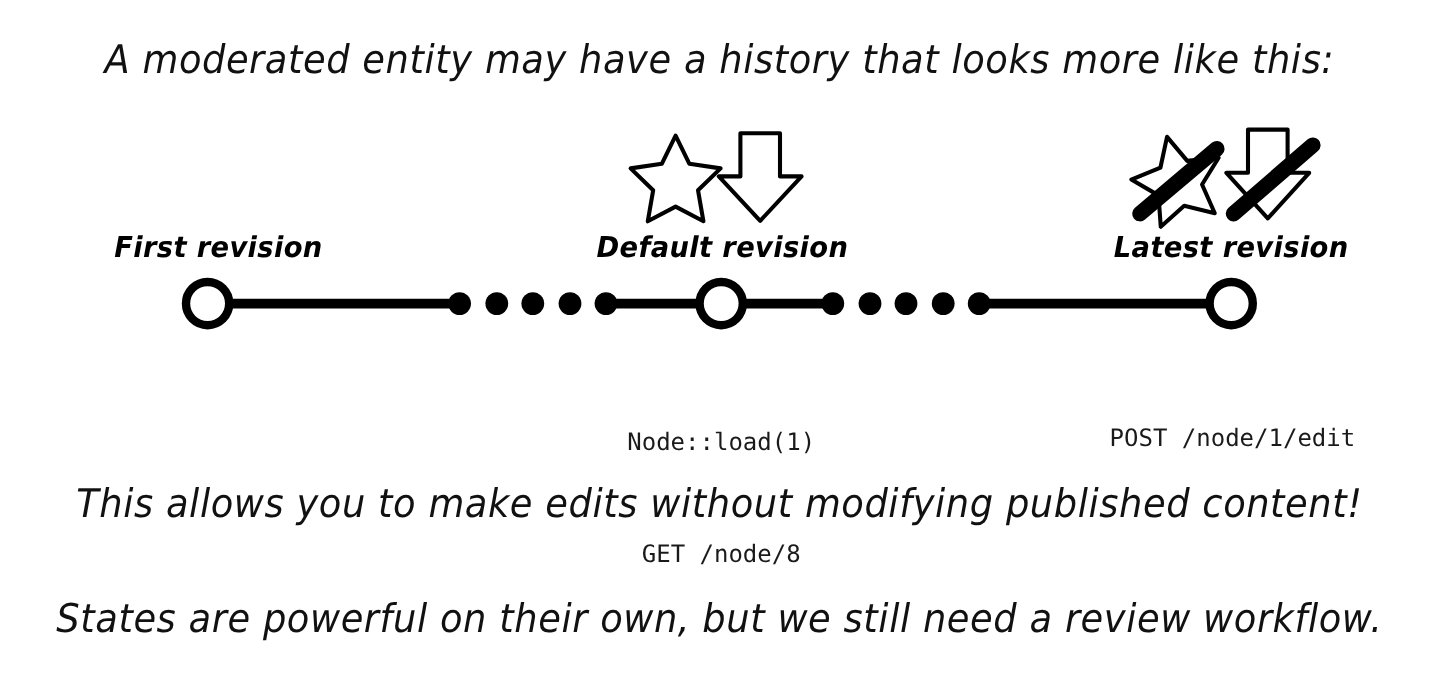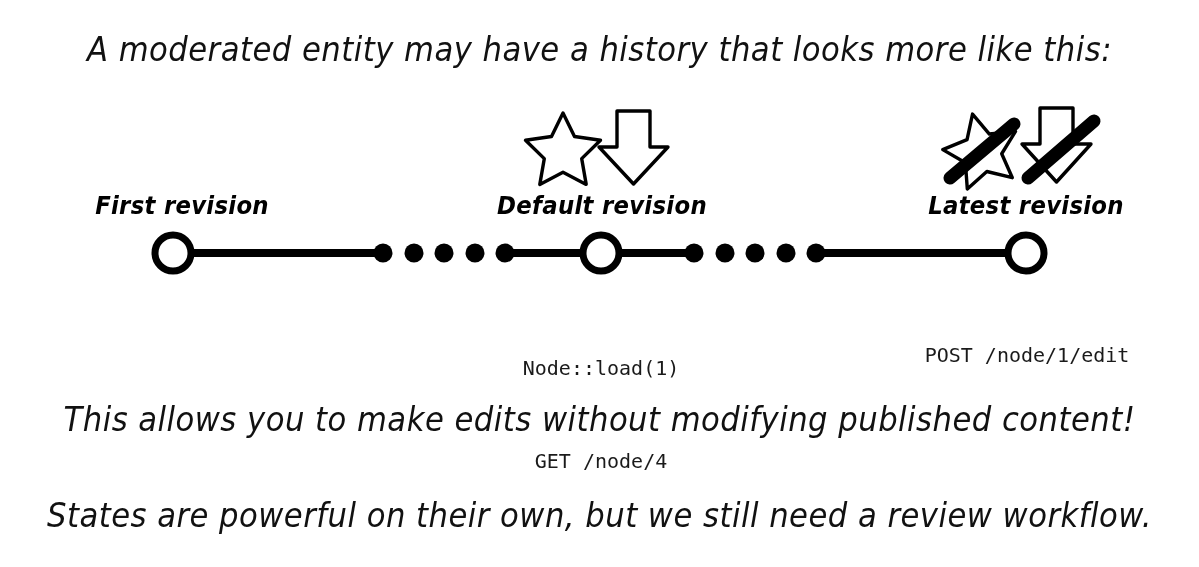--- a/index.html
+++ b/index.html
@@ -72,21 +72,21 @@
     position: absolute;
     transform: translateX(-50%);
     text-align: center;
     font-family: "DejaVu Sans Mono", monospace;
     font-size: 20px;
     line-height: 31px;
     color: #1a1a1a;
     white-space: pre;
   }
   .code-default { left: 601px;  top: 291px; }
-  .code-latest  { left: 1027px; top: 278px; }
+  .code-latest  { left: 1027px; top: 288px; }
   .code-block .code-line { display: block; }
 
   
   .diagram-svg {
     position: absolute;
     left: 0;
     top: 0;
     width: 1199px;
     height: 567px;
     pointer-events: none;
@@ -180,21 +180,21 @@
     </g>
 
   </svg>
 
   <div class="node-label label-first">First revision</div>
   <div class="node-label label-default">Default revision</div>
   <div class="node-label label-latest">Latest revision</div>
 
   <div class="code-block code-default">
     <span class="code-line">Node::load(1)</span>
-    <span class="code-line">GET /node/4</span>
+    <span class="code-line">GET /node/8</span>
   </div>
   <div class="code-block code-latest">
     <span class="code-line">POST /node/1/edit</span>
   </div>
 
   <div class="prose closing-1">This allows you to make edits without modifying published content!</div>
   <div class="prose closing-2">States are powerful on their own, but we still need a review workflow.</div>
 
 </div>
 

